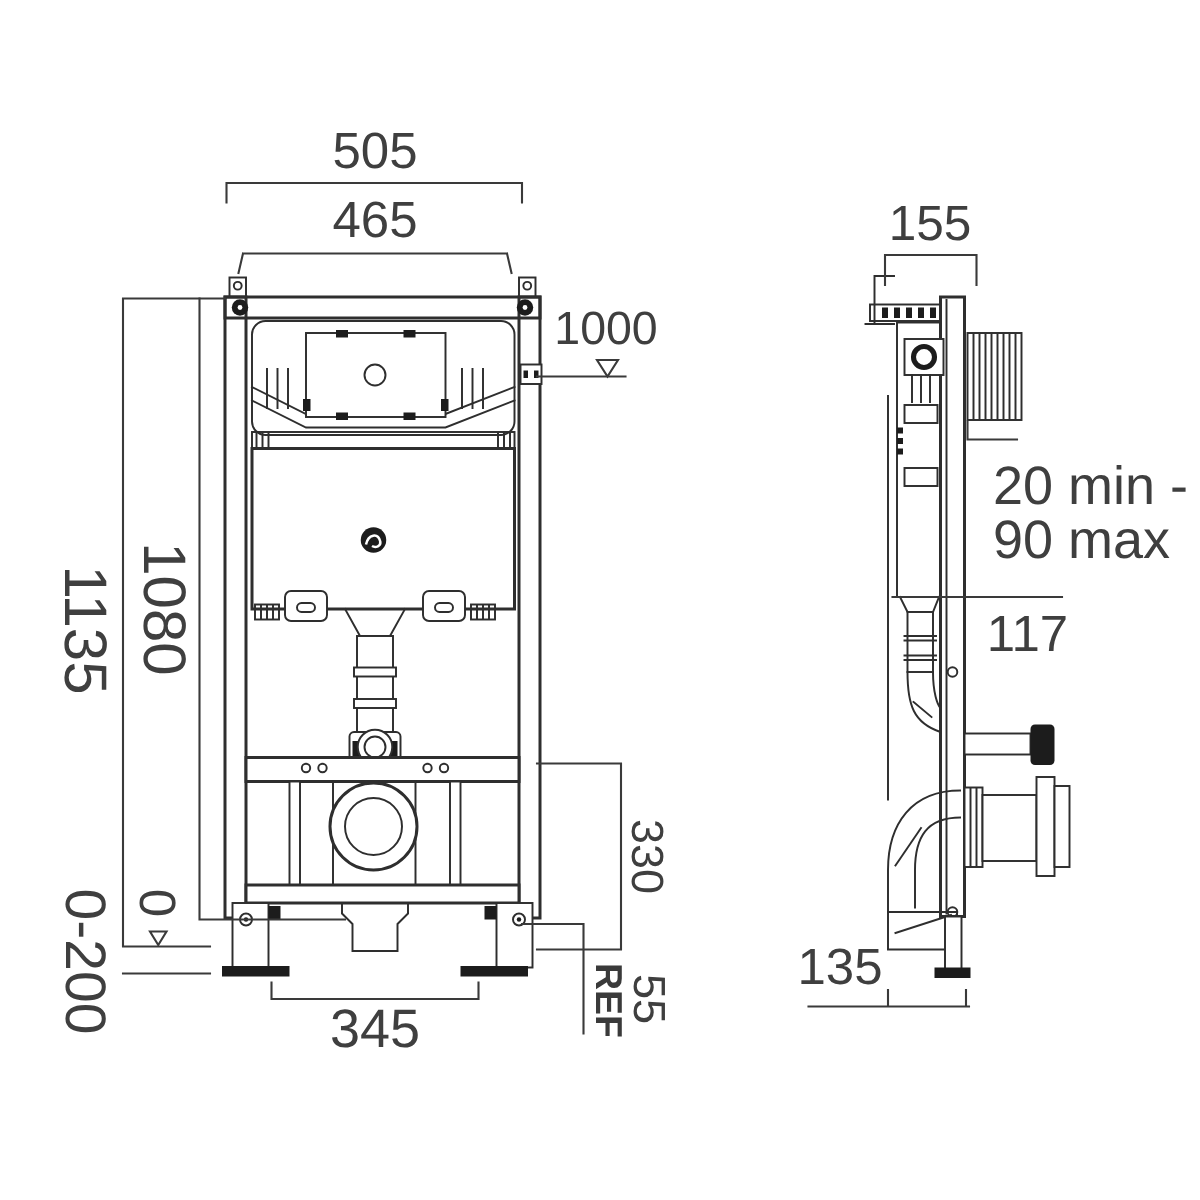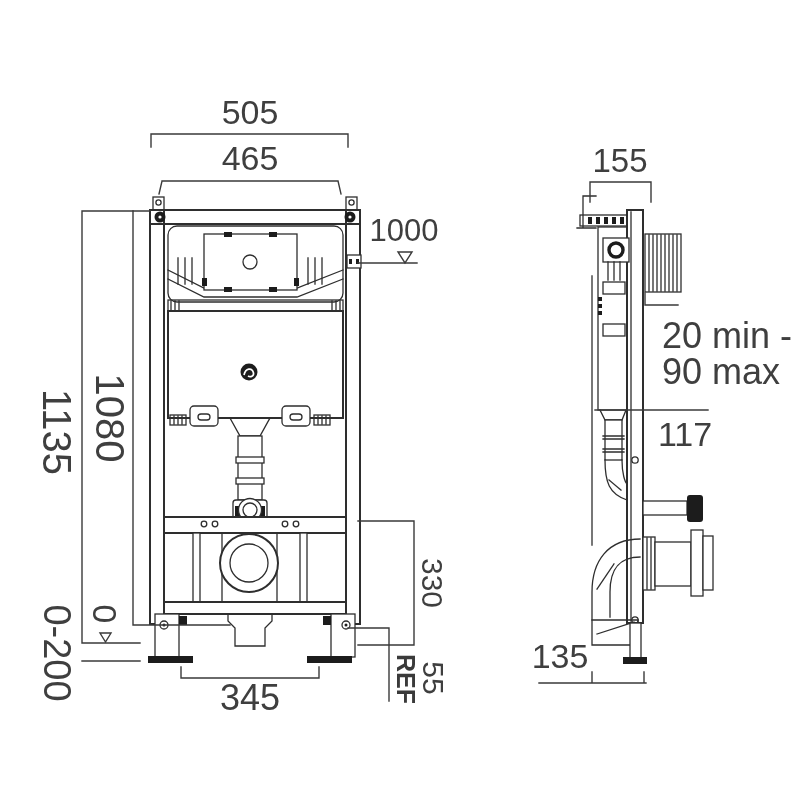--- a/index.html
+++ b/index.html
@@ -1,16 +1,16 @@
 <!DOCTYPE html>
 <html><head>
 <meta charset="utf-8">
 <style>
   html,body{margin:0;padding:0;background:#ffffff;}
-  .page{width:800px;height:780px;background:#fff;position:relative;overflow:hidden;margin-top:12px;}
+  .page{width:800px;height:780px;background:#fff;position:relative;overflow:hidden;}
   svg{display:block;}
   .txt{font-family:"Liberation Sans", sans-serif; fill:#3f3f3f; font-weight:400; letter-spacing:0px;}
   .txt-bold{font-family:"Liberation Sans", sans-serif; fill:#3a3a3a; font-weight:700;}
   .ln{stroke:#2e2e2e; stroke-width:2; fill:none; stroke-linecap:square;}
   .ln-thin{stroke:#2e2e2e; stroke-width:1.3; fill:none; stroke-linecap:square;}
   .ln-w{stroke:#2e2e2e; stroke-width:2; fill:#ffffff;}
   .ln-w-thin{stroke:#2e2e2e; stroke-width:1.3; fill:#ffffff;}
   .dim{stroke:#3a3a3a; stroke-width:1.4; fill:none; stroke-linecap:square;}
   .dk{fill:#1c1c1c; stroke:none;}
 </style>

